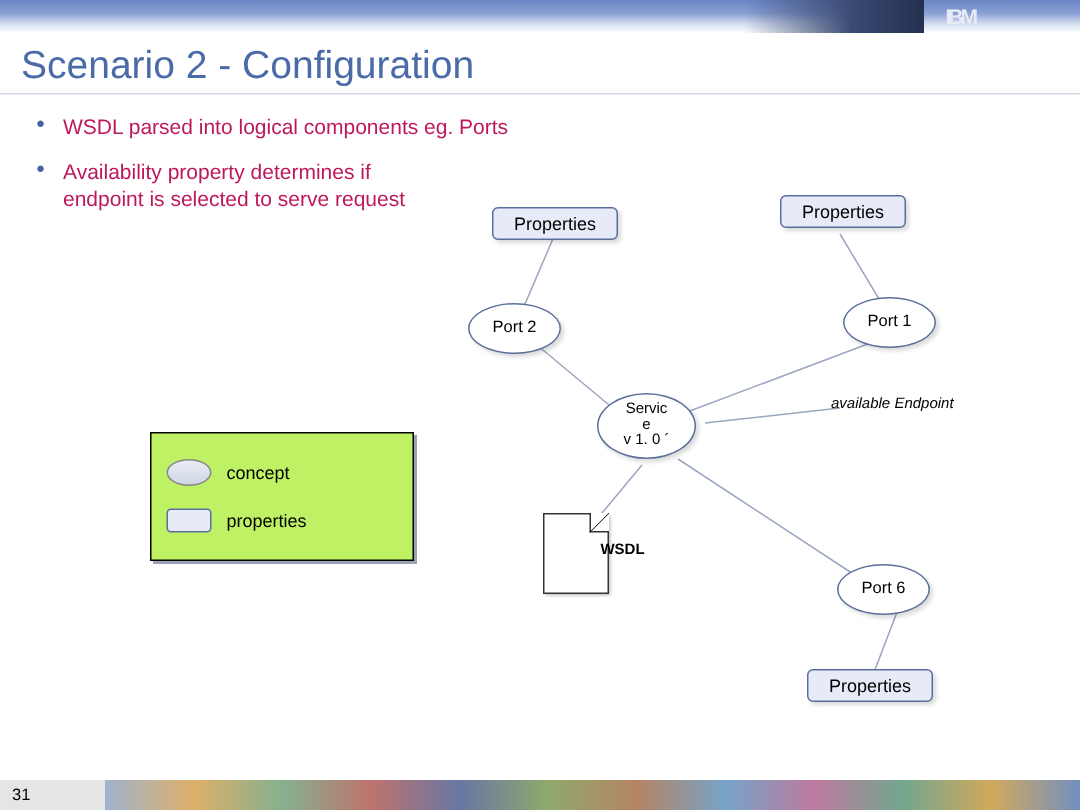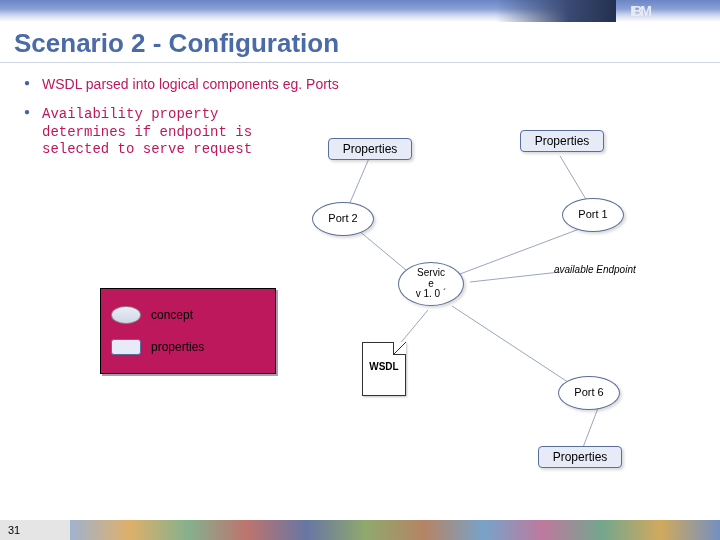--- a/index.html
+++ b/index.html
@@ -15,29 +15,29 @@
     position: absolute; right: 40px; top: 0; width: 120px; height: 22px;
     background: linear-gradient(90deg, rgba(255,255,255,0) 0%, #3a4a73 60%, #24304f 100%);
   }
   .ibm-logo {
     position: absolute; right: 6px; top: 3px; letter-spacing: -2px;
     font-weight: 800; color: #e7ebf5; font-size: 14px; font-family: "Arial Black", Arial, sans-serif;
   }
 
   
   .title {
-    position: absolute; left: 14px; top: 28px; font-size: 26px; color: #4a6aa8; font-weight: 700;
+    position: absolute; left: 14px; top: 28px; font-size: 26px; color: #4a6aa8; font-weight: 400;
   }
   .title-rule { position: absolute; left: 0; top: 62px; width: 720px; height: 1px; background: #cfd6e3; }
 
   
   .bullets { position: absolute; left: 24px; top: 76px; width: 660px; }
   .bullets li { list-style: none; font-size: 14px; color: #be185d; margin-bottom: 14px; position: relative; padding-left: 18px; }
   .bullets li::before { content: "●"; position: absolute; left: 0; top: 1px; color: #4762a3; font-size: 10px; }
-  .b3 { max-width: 270px; line-height: 1.25; font-family: Liberation Mono, monospace; }
+  .b3 { max-width: 270px; line-height: 1.25; }
 
   
   .diagram { position: absolute; left: 0; top: 120px; width: 720px; height: 360px; }
   .diagram svg { position: absolute; left: 0; top: 0; }
 
   .ellipse {
     position: absolute; background: #fff;
     border: 1px solid #5a6e9b; border-radius: 50%;
     display: flex; align-items: center; justify-content: center;
     font-size: 11px; text-align: center; line-height: 1.05; color: #000;
@@ -57,21 +57,21 @@
   }
   .doc::before {
     content: ""; position: absolute; right: -1px; top: -1px; width: 12px; height: 12px;
     background: linear-gradient(135deg, #fff 49%, #333 50%, #333 52%, #fff 53%);
     border-left: 1px solid #333; border-bottom: 1px solid #333;
   }
   .doc-label { position: absolute; width: 100%; text-align: center; top: 56px; font-size: 10px; font-weight: 700; }
 
   
   .legend {
-    position: absolute; border: 1px solid #000; background: #be185d;
+    position: absolute; border: 1px solid #000; background: #bef264;
     box-shadow: 2px 2px 0 #9aa3b5;
     padding: 10px 10px; font-size: 12px;
   }
   .legend-row { display: flex; align-items: center; height: 32px; }
   .legend-text { margin-left: 10px; }
   .legend-ellipse { width: 30px; height: 18px; border: 1px solid #888; border-radius: 50%;
     background: linear-gradient(180deg, #e9edf5, #cfd6e6); }
   .legend-prop { width: 30px; height: 16px; border: 1px solid #5a6e9b; border-radius: 3px; background: #e6ebf7; }
   .legend-doc { width: 22px; height: 28px; border: 1px solid #333; background: #fff; position: relative; }
   .legend-doc::before { content:""; position:absolute; right:-1px; top:-1px; width:8px; height:8px;
@@ -143,21 +143,21 @@
 e
 v 1. 0 ´</span>
       </div>
 
     <div class="annot" style="left:554px; top:144px;">available Endpoint</div>
 
     <div class="ellipse" style="left:558px; top:256px; width:62px; height:34px;">Port 6</div>
 
     <div class="propbox" style="left:538px; top:326px; width:84px; height:22px;">Properties</div>
 
-    <div class="doc" style="left:362px; top:222px;">
+    <div class="doc" style="left:362px; top:222px;padding-left:31px;">
       <div class="doc-label" style="top:18px; font-size:10px;">WSDL</div>
     </div>
 
     <div class="legend" style="left:100px; top:168px; width:176px;">
       <div class="legend-row">
         <div class="legend-ellipse"></div>
         <div class="legend-text">concept</div>
       </div>
       <div class="legend-row">
         <div class="legend-prop"></div>

